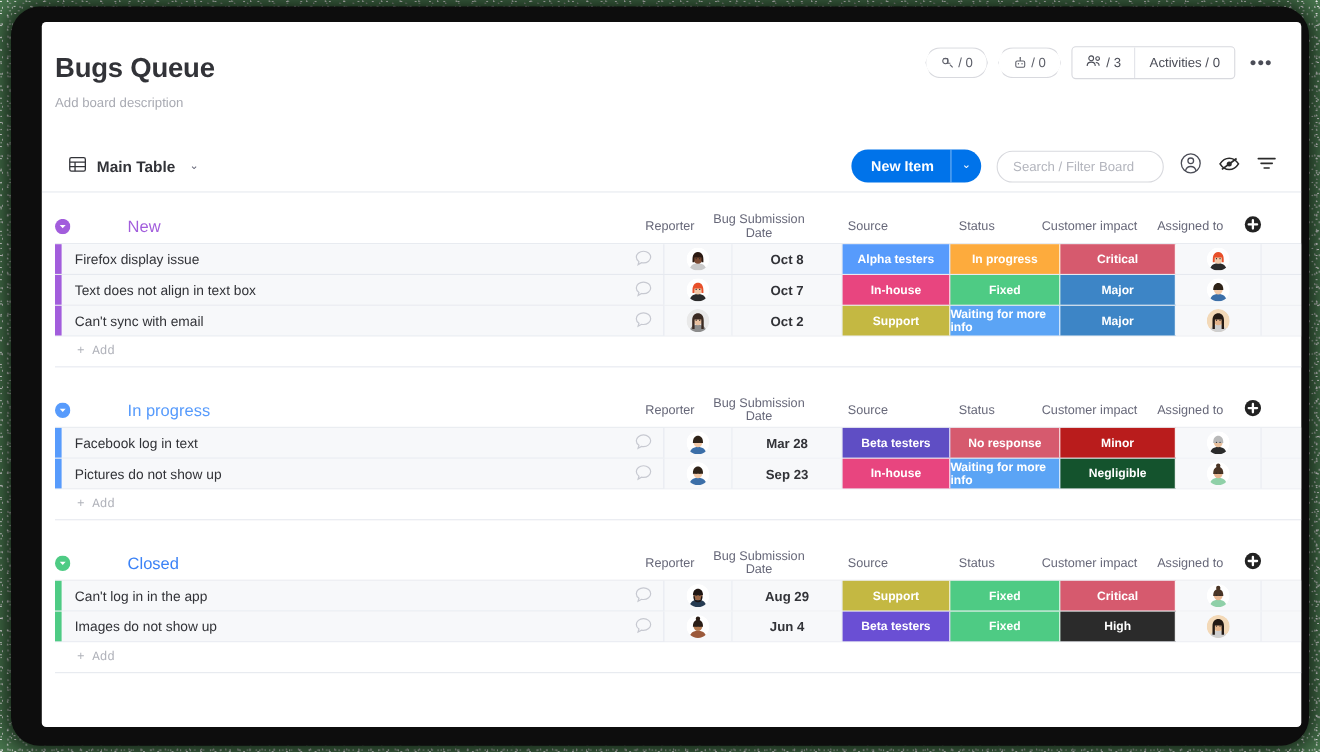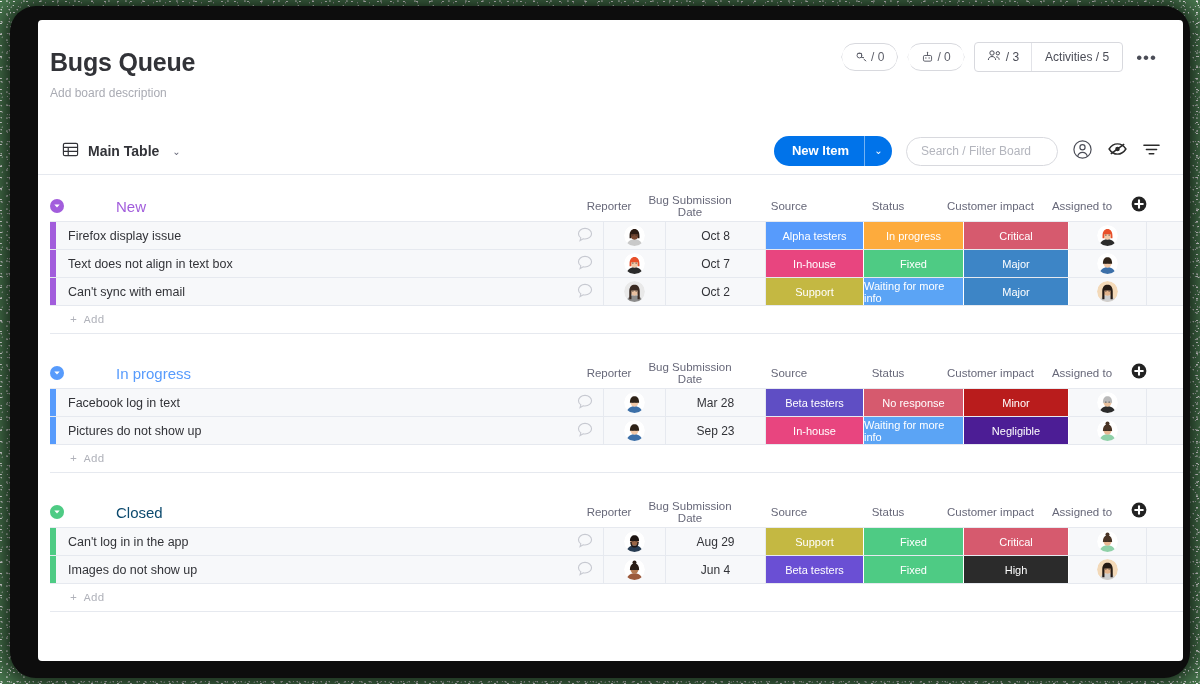--- a/index.html
+++ b/index.html
@@ -211,20 +211,21 @@
   .chat-icon {
     position: absolute; right: 10px; top: 50%;
     transform: translateY(-50%);
     cursor: pointer;
   }
   .cell {
     display: flex; align-items: center; justify-content: center;
     font-size: 11px; color: #ffffff;
     border-right: 1px solid #ffffff;
     cursor: pointer;
+    font-weight: bold;
   }
   .cell.plain {
     background: #f7f8fa; color: #323338;
     border-right: 1px solid #e6e9ef;
   }
   .c-reporter { width: 62px; }
   .c-date     { width: 100px; font-size: 12px; }
   .c-source   { width: 98px; }
   .c-status   { width: 100px; }
   .c-impact   { width: 105px; }
@@ -294,21 +295,21 @@
             <span>
               <svg width="15" height="13" viewBox="0 0 18 14" fill="none" stroke="#4b4d57" stroke-width="1.2">
                 <circle cx="6" cy="4" r="2.6"></circle>
                 <path d="M1.6 12.4c0-2.5 2-4.2 4.4-4.2s4.4 1.7 4.4 4.2"></path>
                 <circle cx="13" cy="4.3" r="2"></circle>
                 <path d="M11 8.6c2 0 3.6 1.4 3.6 3.5"></path>
               </svg>
             </span>
             <span>/ 3</span>
           </div>
-          <div id="activities-counter">Activities / 5</div>
+          <div id="activities-counter">Activities / 0</div>
         </div>
 
         <div id="more-menu-button">•••</div>
       </div>
     </div>
 
     <div id="toolbar">
       <div id="view-tab">
         <span>
           <svg width="17" height="17" viewBox="0 0 18 18" fill="none" stroke="#323338" stroke-width="1.25">
@@ -561,21 +562,21 @@
     <path d="M3 22 C3 17.4 6.6 15 11 15 C15.4 15 19 17.4 19 22 Z" fill="#3c6fa8"></path>
     <ellipse cx="11" cy="10.4" rx="4.3" ry="5" fill="#f2c9a8"></ellipse>
     <path d="M6.2 10.8 C6.2 6.4 8.3 4.4 11 4.4 C13.7 4.4 15.8 6.4 15.8 10.8 L15.8 11.2 L6.2 11.2 Z" fill="#2f2318"></path>
     <circle cx="9.3" cy="10.6" r="0.62" fill="#2a2a2a"></circle>
     <circle cx="12.7" cy="10.6" r="0.62" fill="#2a2a2a"></circle>
   </svg></span>
        </div>
        <div class="cell plain c-date">Sep 23</div>
        <div class="cell c-source" style="background:#e8457f">In-house</div>
        <div class="cell c-status" style="background:#5ba4f5">Waiting for more info</div>
-       <div class="cell c-impact" style="background:#4c1d95">Negligible</div>
+       <div class="cell c-impact" style="background:#14532d">Negligible</div>
        <div class="cell plain c-assigned">
          <span class="avatar"><svg viewBox="0 0 22 22" width="21" height="21">
     <circle cx="11" cy="11" r="11" fill="#ffffff"></circle>
     <path d="M3 22 C3 17.4 6.6 15 11 15 C15.4 15 19 17.4 19 22 Z" fill="#8fd0a8"></path>
     <ellipse cx="11" cy="10.4" rx="4.3" ry="5" fill="#e8b894"></ellipse>
     <circle cx="11" cy="3.6" r="2.1" fill="#4a3526"></circle>
                       <path d="M6.2 11 C6.2 6.6 8.3 4.6 11 4.6 C13.7 4.6 15.8 6.6 15.8 11 L15.8 11.4 L6.2 11.4 Z" fill="#4a3526"></path>
     <circle cx="9.3" cy="10.6" r="0.62" fill="#2a2a2a"></circle>
     <circle cx="12.7" cy="10.6" r="0.62" fill="#2a2a2a"></circle>
   </svg></span>
@@ -590,21 +591,21 @@
           </div>
           <div class="group-gap"></div>
           <div class="group">
             <div class="group-header">
               <span class="collapse-icon">
                 <svg width="14" height="14" viewBox="0 0 14 14">
     <circle cx="7" cy="7" r="7" fill="#4ecb84"></circle>
     <path d="M4.3 5.6 L7 8.6 L9.7 5.6 Z" fill="#ffffff"></path>
   </svg>
               </span>
-     <span class="group-title" style="color:#0c4a6e">Closed</span>
+     <span class="group-title" style="color:#3b82f6">Closed</span>
      <div class="column-headers">
        <div class="col-head ch-reporter">Reporter</div>
        <div class="col-head ch-date">Bug Submission Date</div>
        <div class="col-head ch-source">Source</div>
        <div class="col-head ch-status">Status</div>
        <div class="col-head ch-impact">Customer impact</div>
        <div class="col-head ch-assigned">Assigned to</div>
        <div class="ch-add">
                   <span class="add-col-icon"><svg width="16" height="16" viewBox="0 0 16 16">
     <circle cx="8" cy="8" r="7.4" fill="#222222"></circle>

